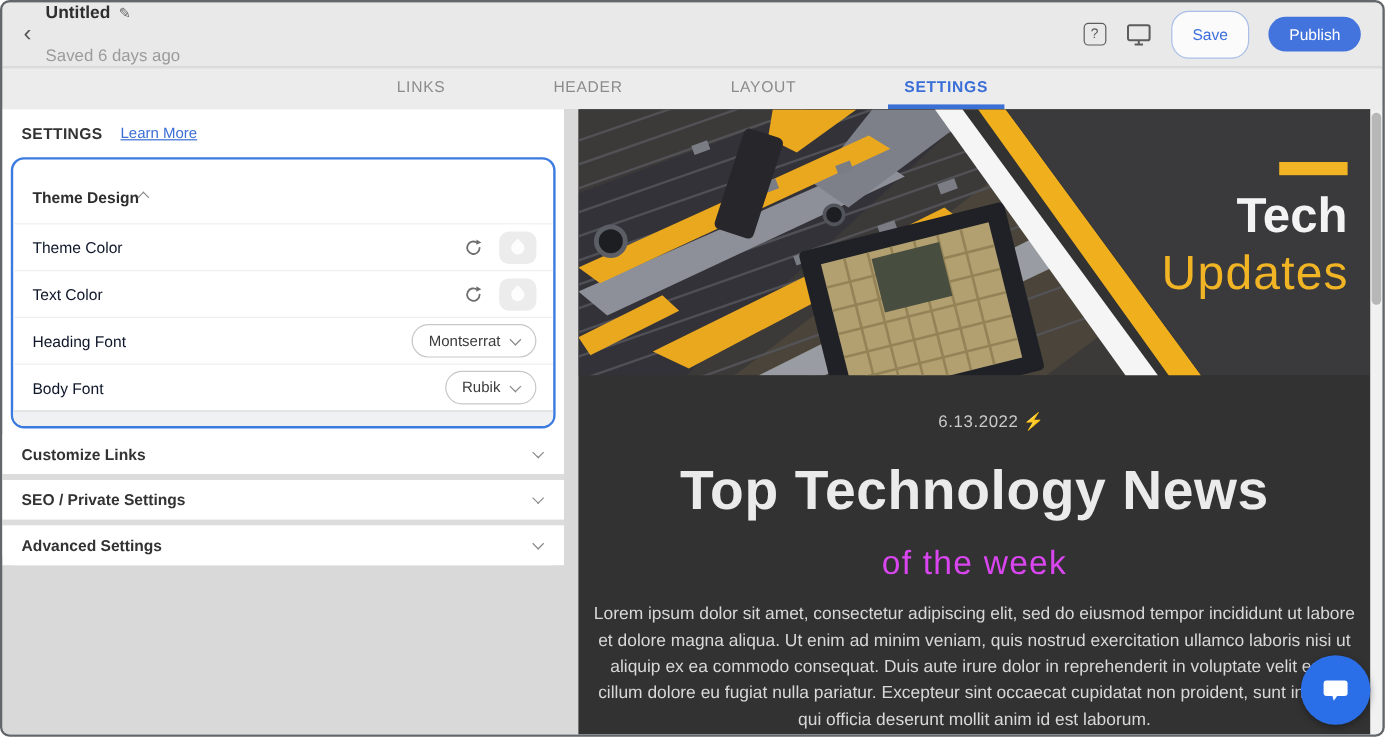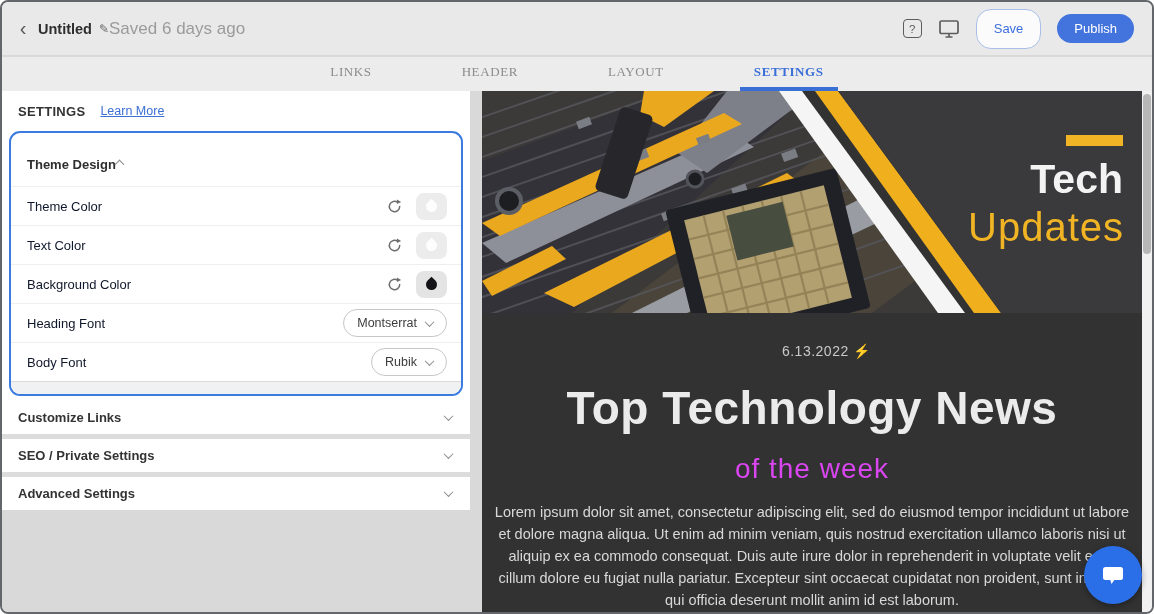--- a/index.html
+++ b/index.html
@@ -2,33 +2,33 @@
 <html><head>
 <meta charset="utf-8">
 <style>
   * { box-sizing: border-box; margin: 0; padding: 0; }
   html,body { width:1154px; height:614px; font-family:"Liberation Sans", sans-serif; background:#fff; }
   .frame { position:absolute; inset:0; width:1154px; height:614px; border:2px solid #63666a; border-radius:8px; overflow:hidden; background:#d9d9d9; }
 
   
   .topbar { position:absolute; top:0; left:0; width:1150px; height:54px; background:#e9e9e9; border-bottom:1px solid #d9d9d9; display:flex; align-items:center; }
   .back-btn { width:30px; text-align:center; font-size:20px; color:#555; cursor:pointer; margin-left:6px; }
-  .title-block { display:flex; flex-direction:row; gap:0; }
+  .title-block { display:flex; flex-direction:column; gap:19px; }
   .title-row { display:flex; align-items:center; gap:7px; }
   .doc-title { font-size:14.5px; font-weight:700; color:#2e2e2e; }
   .edit-icon { font-size:12px; color:#666; cursor:pointer; }
-  .saved-text { font-size:17px; color:#9b9b9b; }
+  .saved-text { font-size:14px; color:#9b9b9b; }
   .topbar-right { margin-left:auto; display:flex; align-items:center; gap:16px; padding-right:18px; }
   .help-btn { width:19px; height:19px; border:1.6px solid #5c5c5c; border-radius:4px; color:#5c5c5c; font-size:11.5px; display:flex; align-items:center; justify-content:center; cursor:pointer; }
   .monitor-btn { cursor:pointer; display:flex; }
   .save-btn { height:40px; padding:0 17px; border:1px solid #a9bfe8; border-radius:15px; background:#fbfbfb; color:#3d6fdd; font-size:13px; cursor:pointer; }
   .publish-btn { height:29px; padding:0 17px; border:none; border-radius:15px; background:#4374dd; color:#fff; font-size:13px; cursor:pointer; }
 
   
-  .tabbar { position:absolute; top:55px; left:0; width:1150px; height:34px; background:#ececec; display:flex; justify-content:center; gap:62px;font-family:Liberation Serif, serif; }
+  .tabbar { position:absolute; top:55px; left:0; width:1150px; height:34px; background:#ececec; display:flex; justify-content:center; gap:62px; }
   .tab { display:flex; align-items:center; padding:0 14px; font-size:13px; letter-spacing:.6px; color:#8b8b8b; cursor:pointer; border-bottom:4px solid transparent; }
   .tab.active { color:#3a6fd8; font-weight:700; border-bottom-color:#3a70d6; }
 
   
   .sidebar { position:absolute; top:89px; left:0; width:480px; bottom:0; background:#d9d9d9; }
   .sidebar-white { position:absolute; top:0; left:0; width:468px; background:#fff; }
   .sidebar-head { height:40px; display:flex; align-items:center; gap:15px; padding:0 16px; }
   .settings-heading { font-size:13px; font-weight:700; color:#333; letter-spacing:.3px; }
   .learn-more { font-size:12.5px; color:#3b6fd4; text-decoration:underline; cursor:pointer; }
 
@@ -142,34 +142,20 @@
                   <path d="M14.5 9a5.5 5.5 0 1 1-2.1-4.35" fill="none" stroke="#6e6e6e" stroke-width="1.6" stroke-linecap="round"></path>
                   <polygon points="11.6,1.6 16,4.3 11.6,6.4" fill="#6e6e6e"></polygon>
                 </svg>
               </span>
             <span class="swatch">
                 <span class="droplet light"></span>
               </span>
           </span>
         </div>
 
-        <div class="setting-row">
-          <span class="setting-label">Background Color</span>
-          <span class="row-controls">
-            <span class="reset-btn">
-                <svg width="17" height="17" viewBox="0 0 18 18">
-                  <path d="M14.5 9a5.5 5.5 0 1 1-2.1-4.35" fill="none" stroke="#6e6e6e" stroke-width="1.6" stroke-linecap="round"></path>
-                  <polygon points="11.6,1.6 16,4.3 11.6,6.4" fill="#6e6e6e"></polygon>
-                </svg>
-              </span>
-            <span class="swatch" style="background:#e4e4e4">
-                <span class="droplet dark"></span>
-              </span>
-          </span>
-        </div>
 
         <div class="setting-row">
           <span class="setting-label">Heading Font</span>
           <span class="font-select">
             <span>Montserrat</span>
             <span class="chev down"></span>
           </span>
         </div>
 
         <div class="setting-row">

